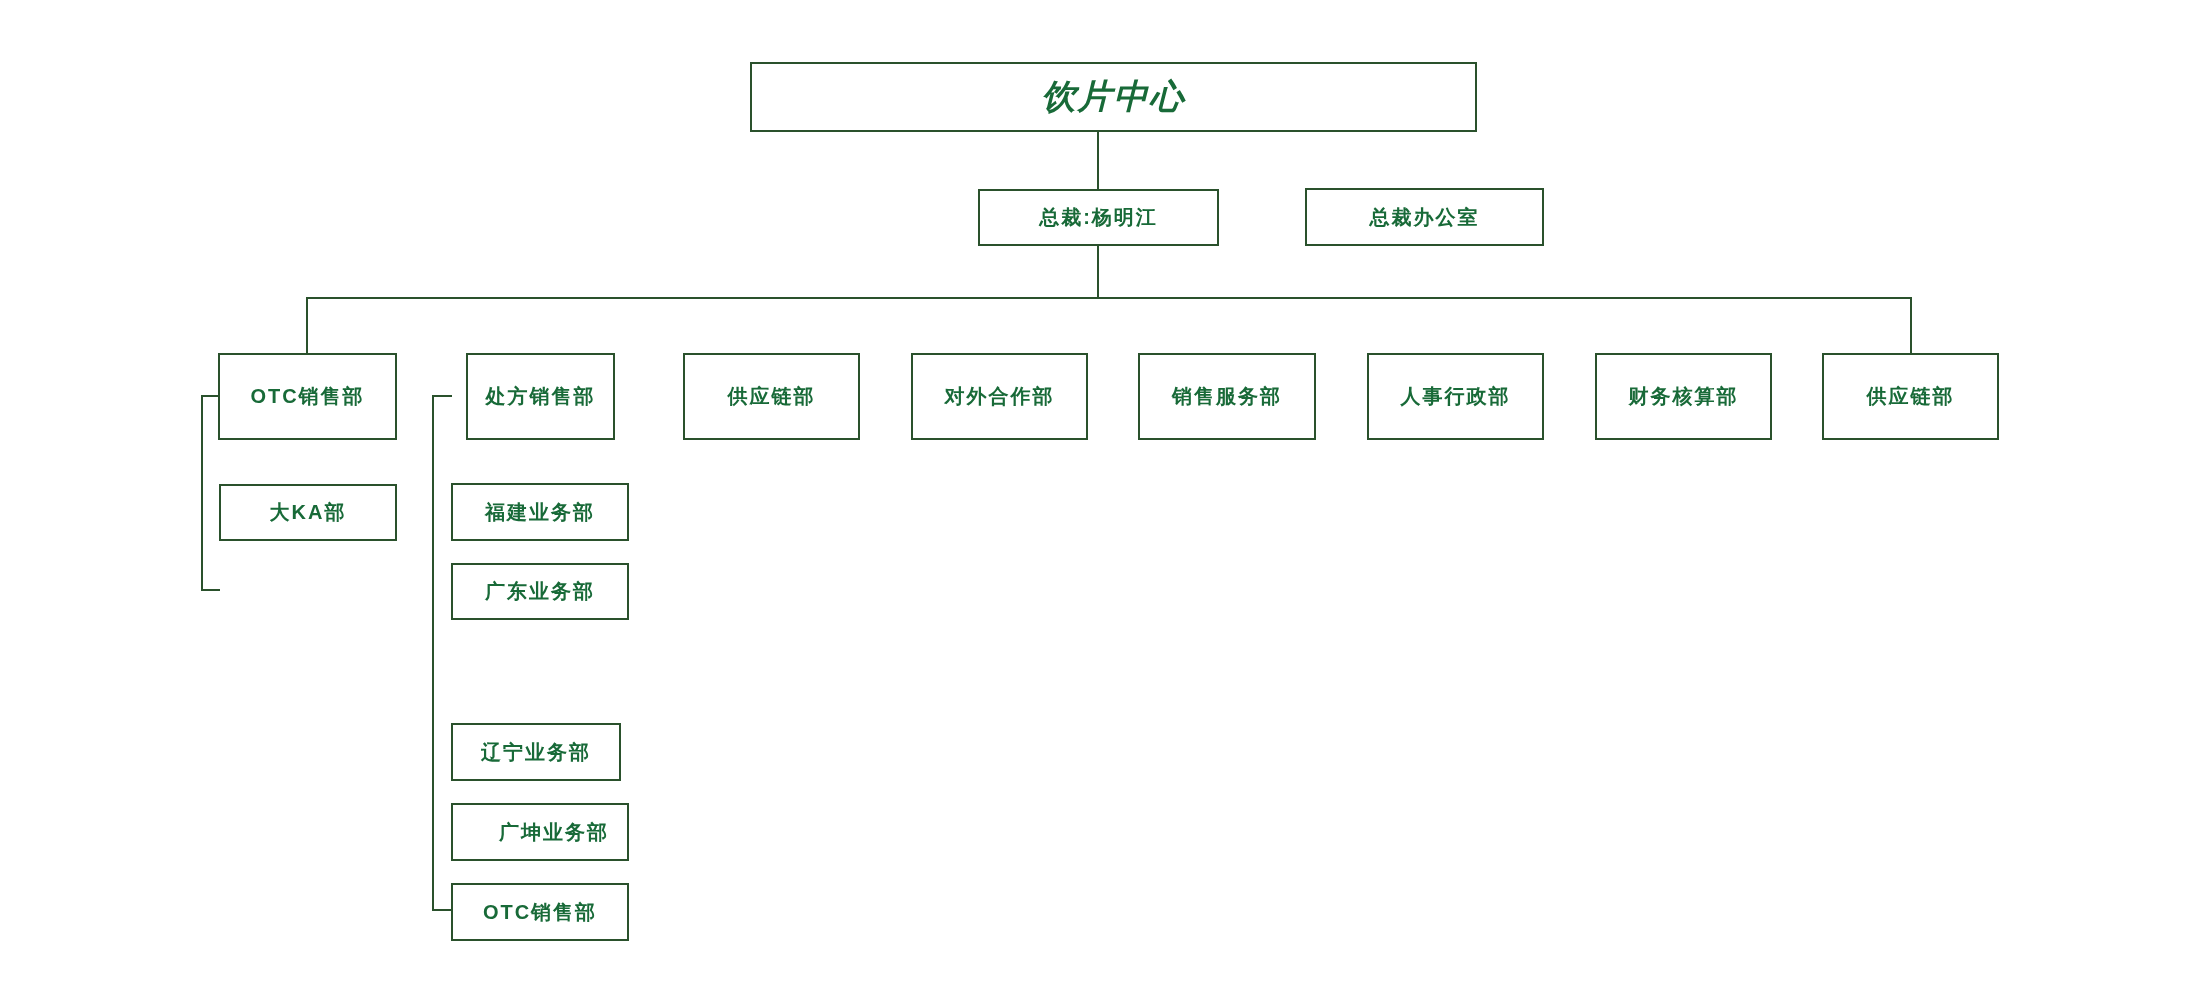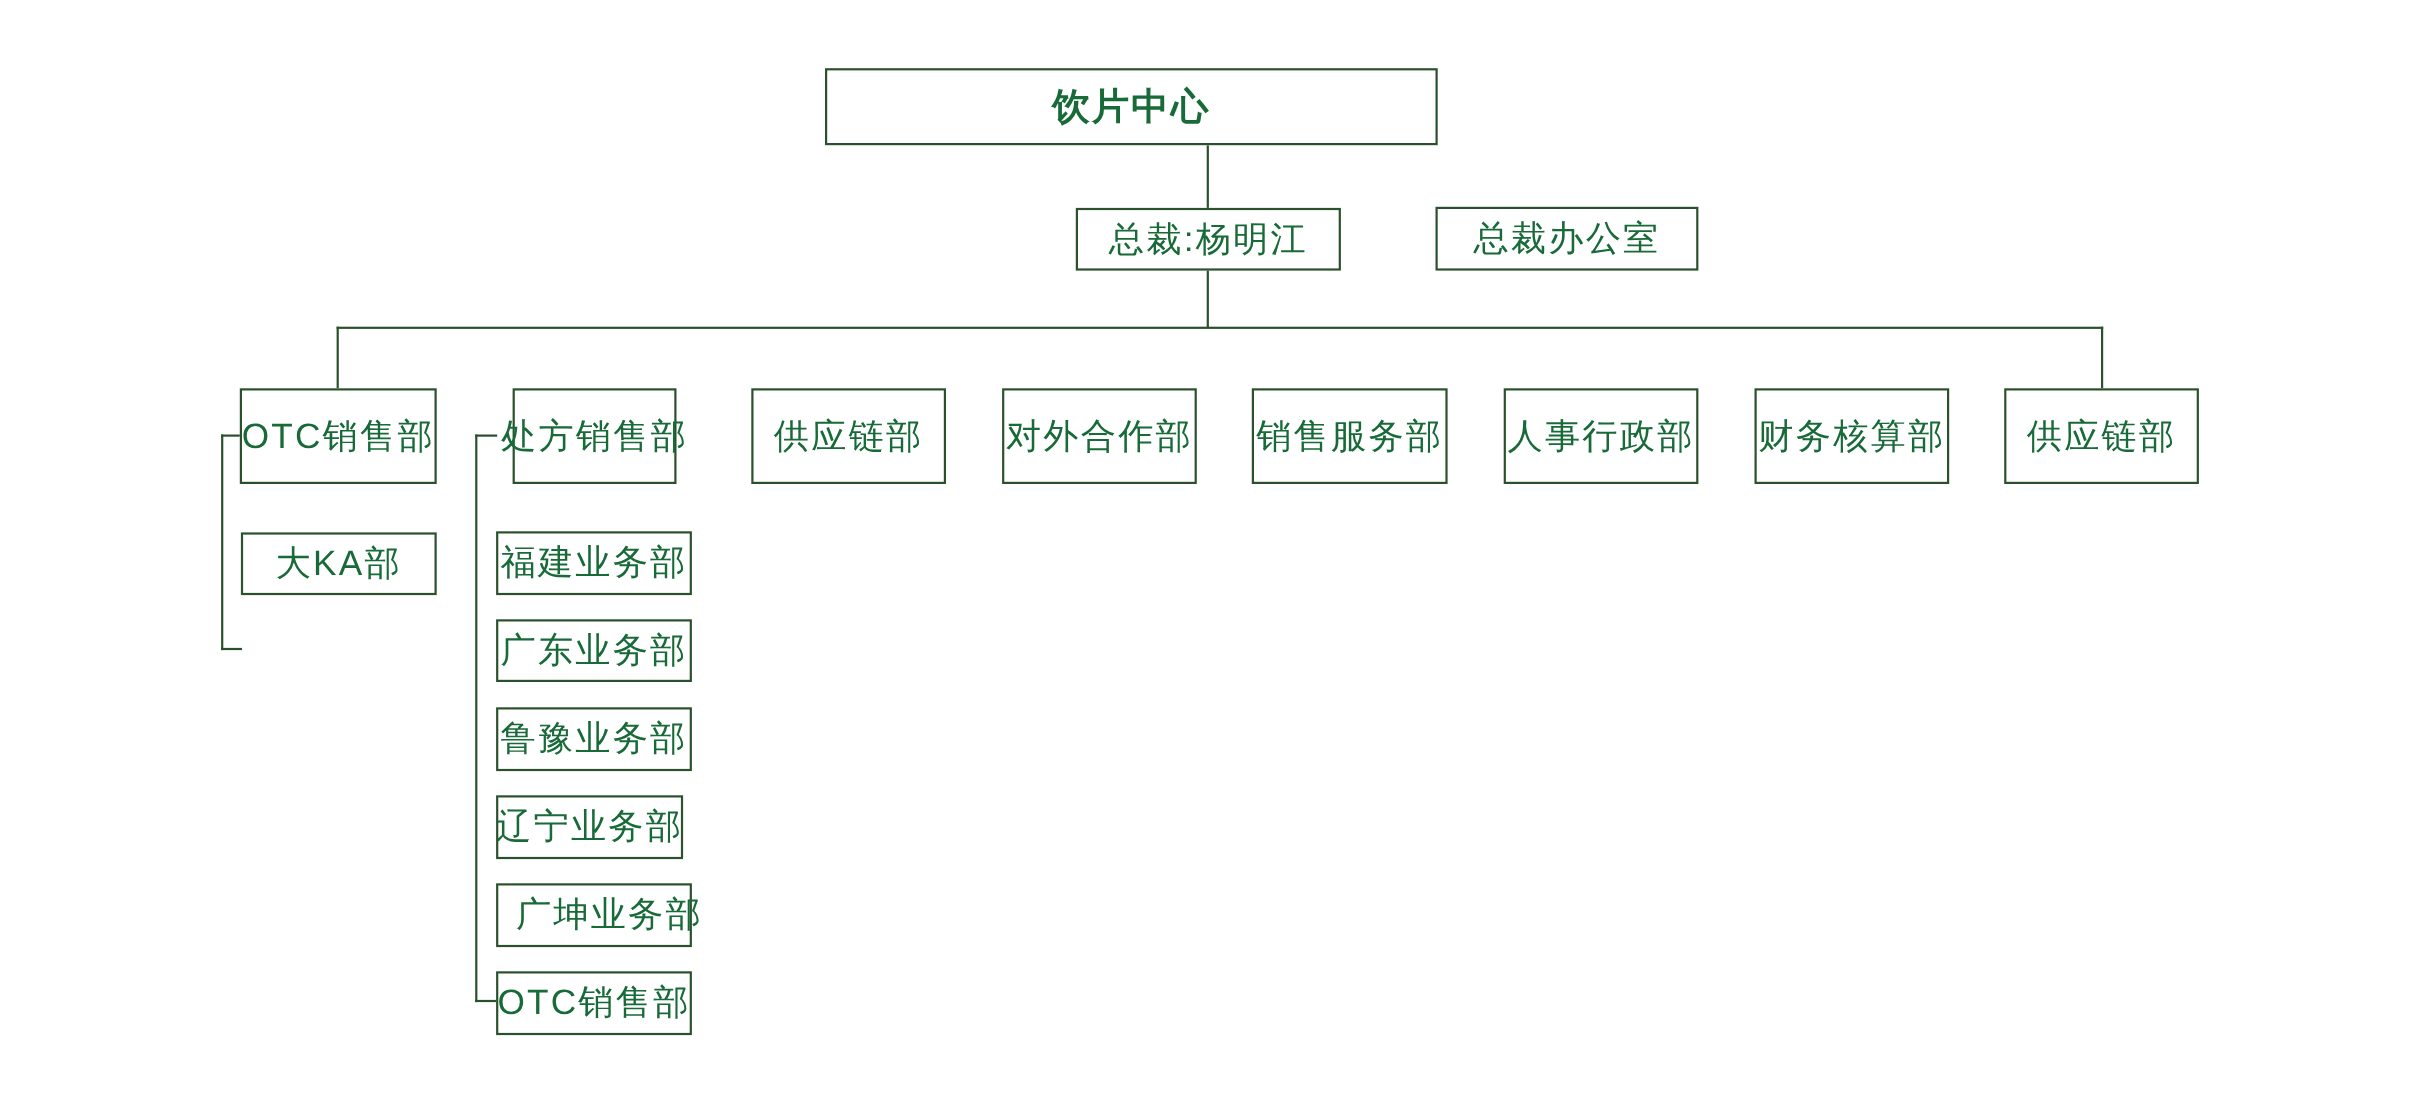--- a/index.html
+++ b/index.html
@@ -17,21 +17,21 @@
   }
   .canvas{
     position:absolute;left:0;top:0;width:2200px;height:994px;background:var(--bg);
   }
   .node{
     position:absolute;
     background:var(--box-fill);
     border:2px solid var(--box-border);
     color:var(--box-text);
     display:flex;align-items:center;justify-content:center;
-    font-size:32px;font-weight:400;letter-spacing:2px;
+    font-size:20px;font-weight:700;letter-spacing:2px;
     white-space:nowrap;
     z-index:2;
   }
   .node.root{font-size:34px;font-weight:600;}
   .hline,.vline{position:absolute;background:var(--line);z-index:1;}
   .hline{height:2px;}
   .vline{width:2px;}
 </style>
 </head>
 <body>
@@ -44,36 +44,35 @@
   <div class="vline" style="left:1910px;top:297px;height:58px;"></div>
 
   <div class="hline" style="left:201px;top:395px;width:19px;"></div>
   <div class="vline" style="left:201px;top:395px;height:196px;"></div>
   <div class="hline" style="left:201px;top:589px;width:19px;"></div>
 
   <div class="hline" style="left:432px;top:395px;width:20px;"></div>
   <div class="vline" style="left:432px;top:395px;height:516px;"></div>
   <div class="hline" style="left:432px;top:909px;width:20px;"></div>
 
-  <div class="node root" style="left:750px;top:62px;width:557px;height:70px;">饮片中心</div>
+  <div class="node root" style="left:750px;top:62px;width:727px;height:70px;font-style:italic;">饮片中心</div>
 
   <div class="node" style="left:978px;top:189px;width:241px;height:57px;">总裁:杨明江</div>
   <div class="node" style="left:1257px;top:188px;width:239px;height:58px;margin-left:48px;">总裁办公室</div>
 
   <div class="node" style="left:218px;top:353px;width:179px;height:87px;">OTC销售部</div>
   <div class="node" style="left:466px;top:353px;width:149px;height:87px;">处方销售部</div>
   <div class="node" style="left:683px;top:353px;width:177px;height:87px;">供应链部</div>
   <div class="node" style="left:911px;top:353px;width:177px;height:87px;text-align:center;">对外合作部</div>
   <div class="node" style="left:1138px;top:353px;width:178px;height:87px;">销售服务部</div>
   <div class="node" style="left:1367px;top:353px;width:177px;height:87px;">人事行政部</div>
   <div class="node" style="left:1595px;top:353px;width:177px;height:87px;">财务核算部</div>
   <div class="node" style="left:1822px;top:353px;width:177px;height:87px;">供应链部</div>
 
   <div class="node" style="left:219px;top:484px;width:178px;height:57px;">大KA部</div>
 
   <div class="node" style="left:451px;top:483px;width:178px;height:58px;">福建业务部</div>
   <div class="node" style="left:451px;top:563px;width:178px;height:57px;">广东业务部</div>
-  <div class="node" style="left:451px;top:643px;width:178px;height:58px;">鲁豫业务部</div>
   <div class="node" style="left:451px;top:723px;width:170px;height:58px;">辽宁业务部</div>
   <div class="node" style="left:451px;top:803px;width:178px;height:58px;padding-left:28px;">广坤业务部</div>
   <div class="node" style="left:451px;top:883px;width:178px;height:58px;">OTC销售部</div>
 
 </div>
 
 </body></html>

